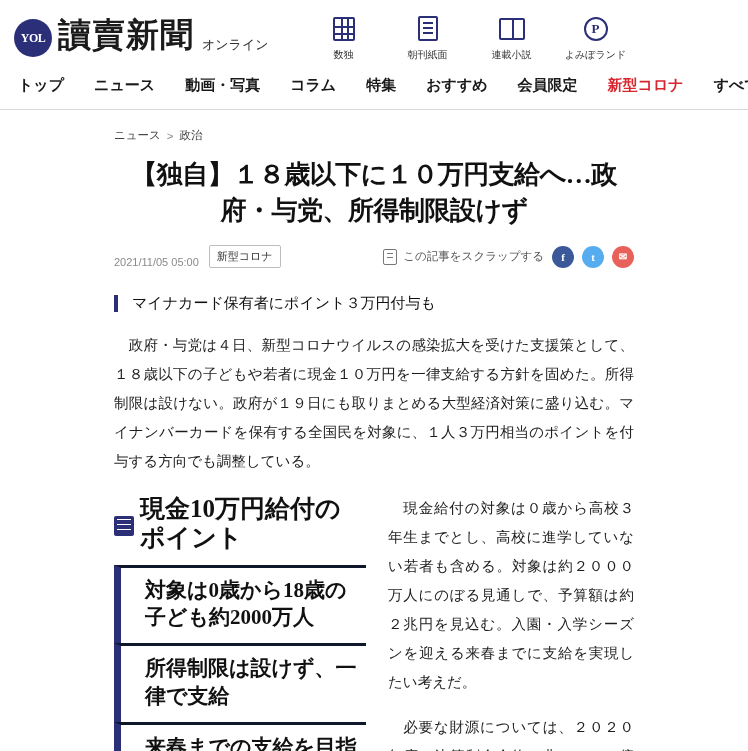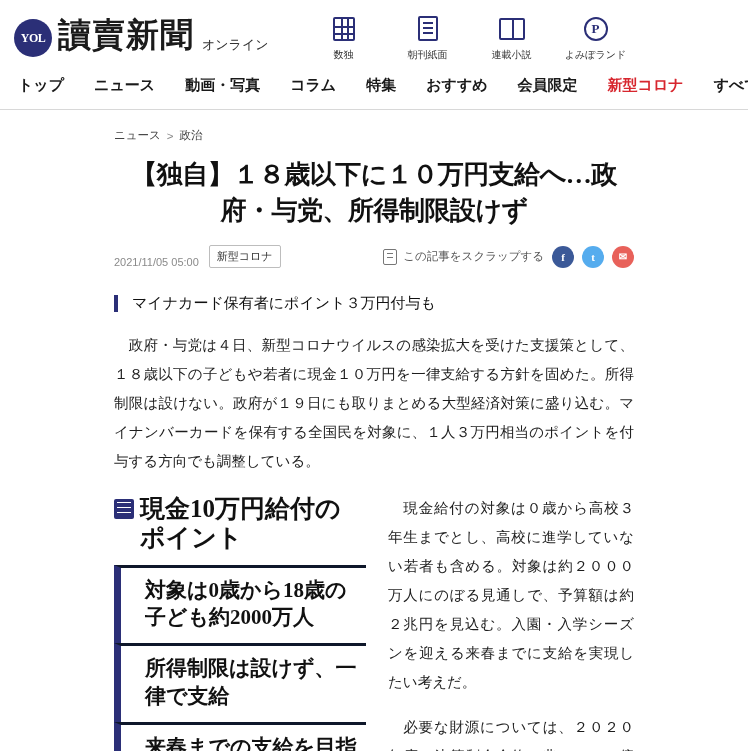--- a/index.html
+++ b/index.html
@@ -293,21 +293,21 @@
   .cols {
     display: flex;
     gap: 22px;
     align-items: flex-start;
   }
   .col-left { width: 252px; flex: 0 0 252px; }
   .col-right { flex: 1; }
 
   .infobox-title {
     display: flex;
-    align-items: flex-start;
+    align-items: center;
     gap: 6px;
     font-family: "Liberation Serif", serif;
     font-weight: bold;
     font-size: 25px;
     line-height: 1.18;
     color: #111;
     margin-bottom: 12px;
   }
   .cube {
     width: 20px; height: 20px;

